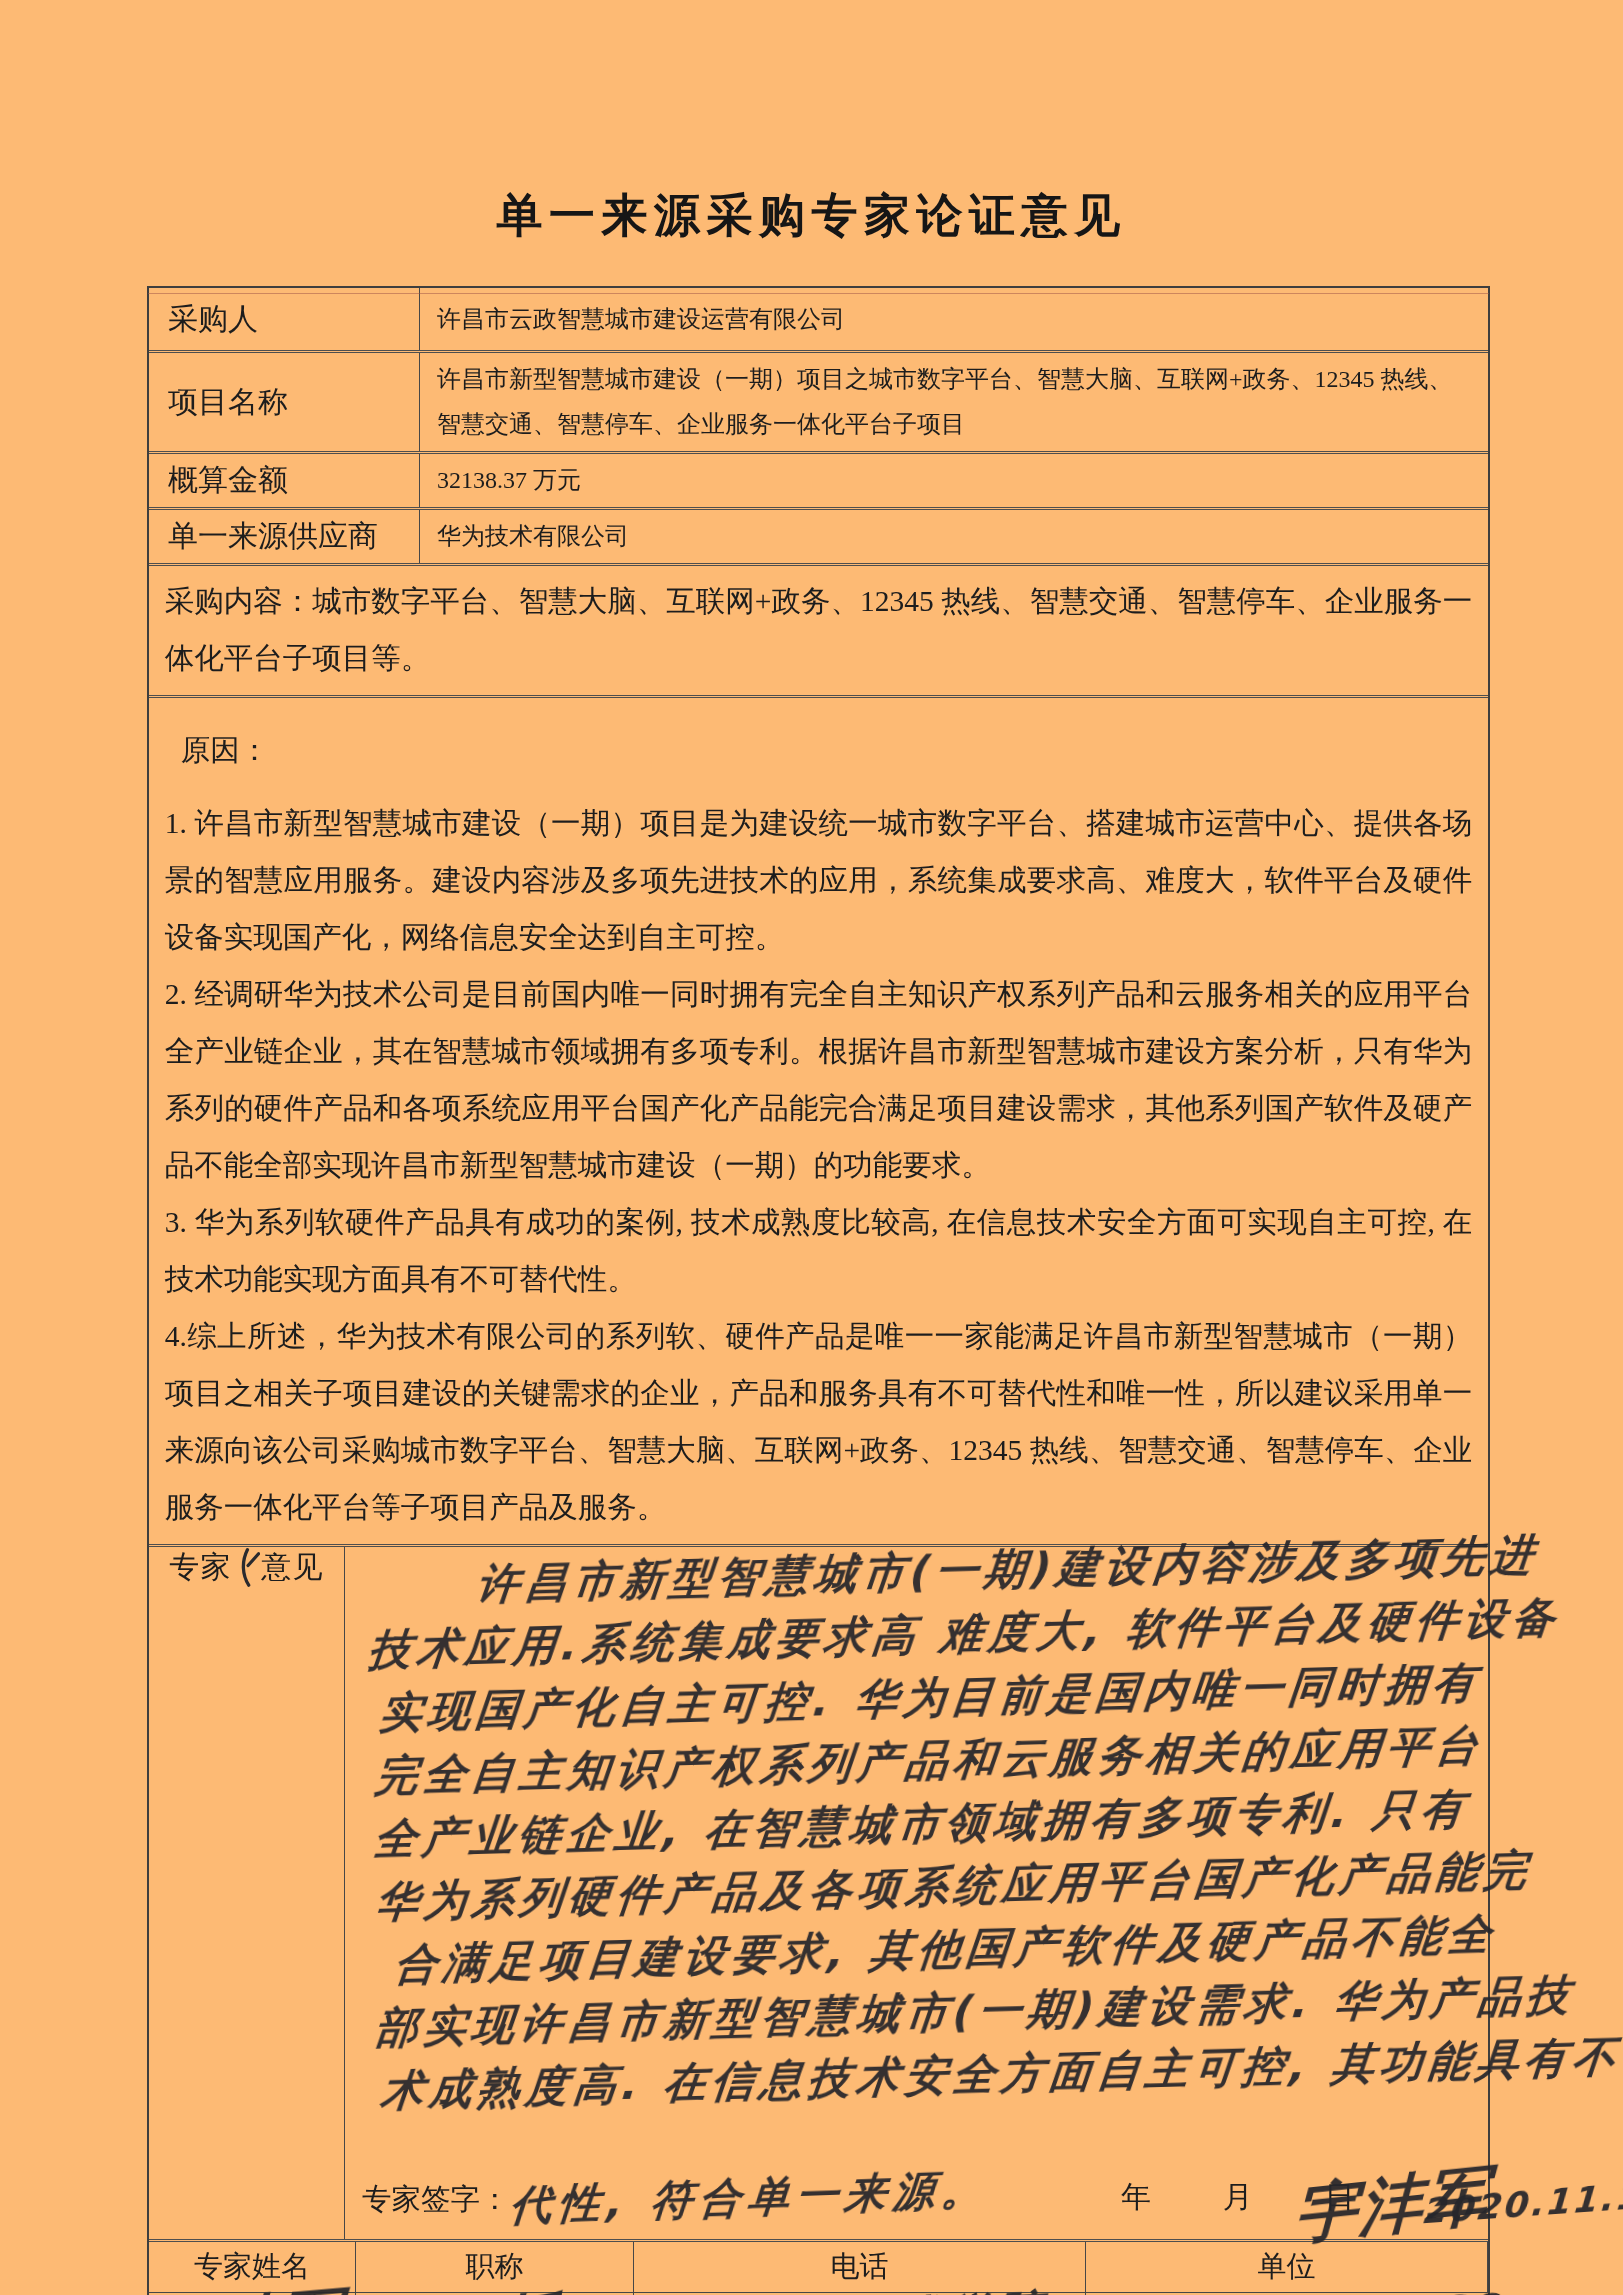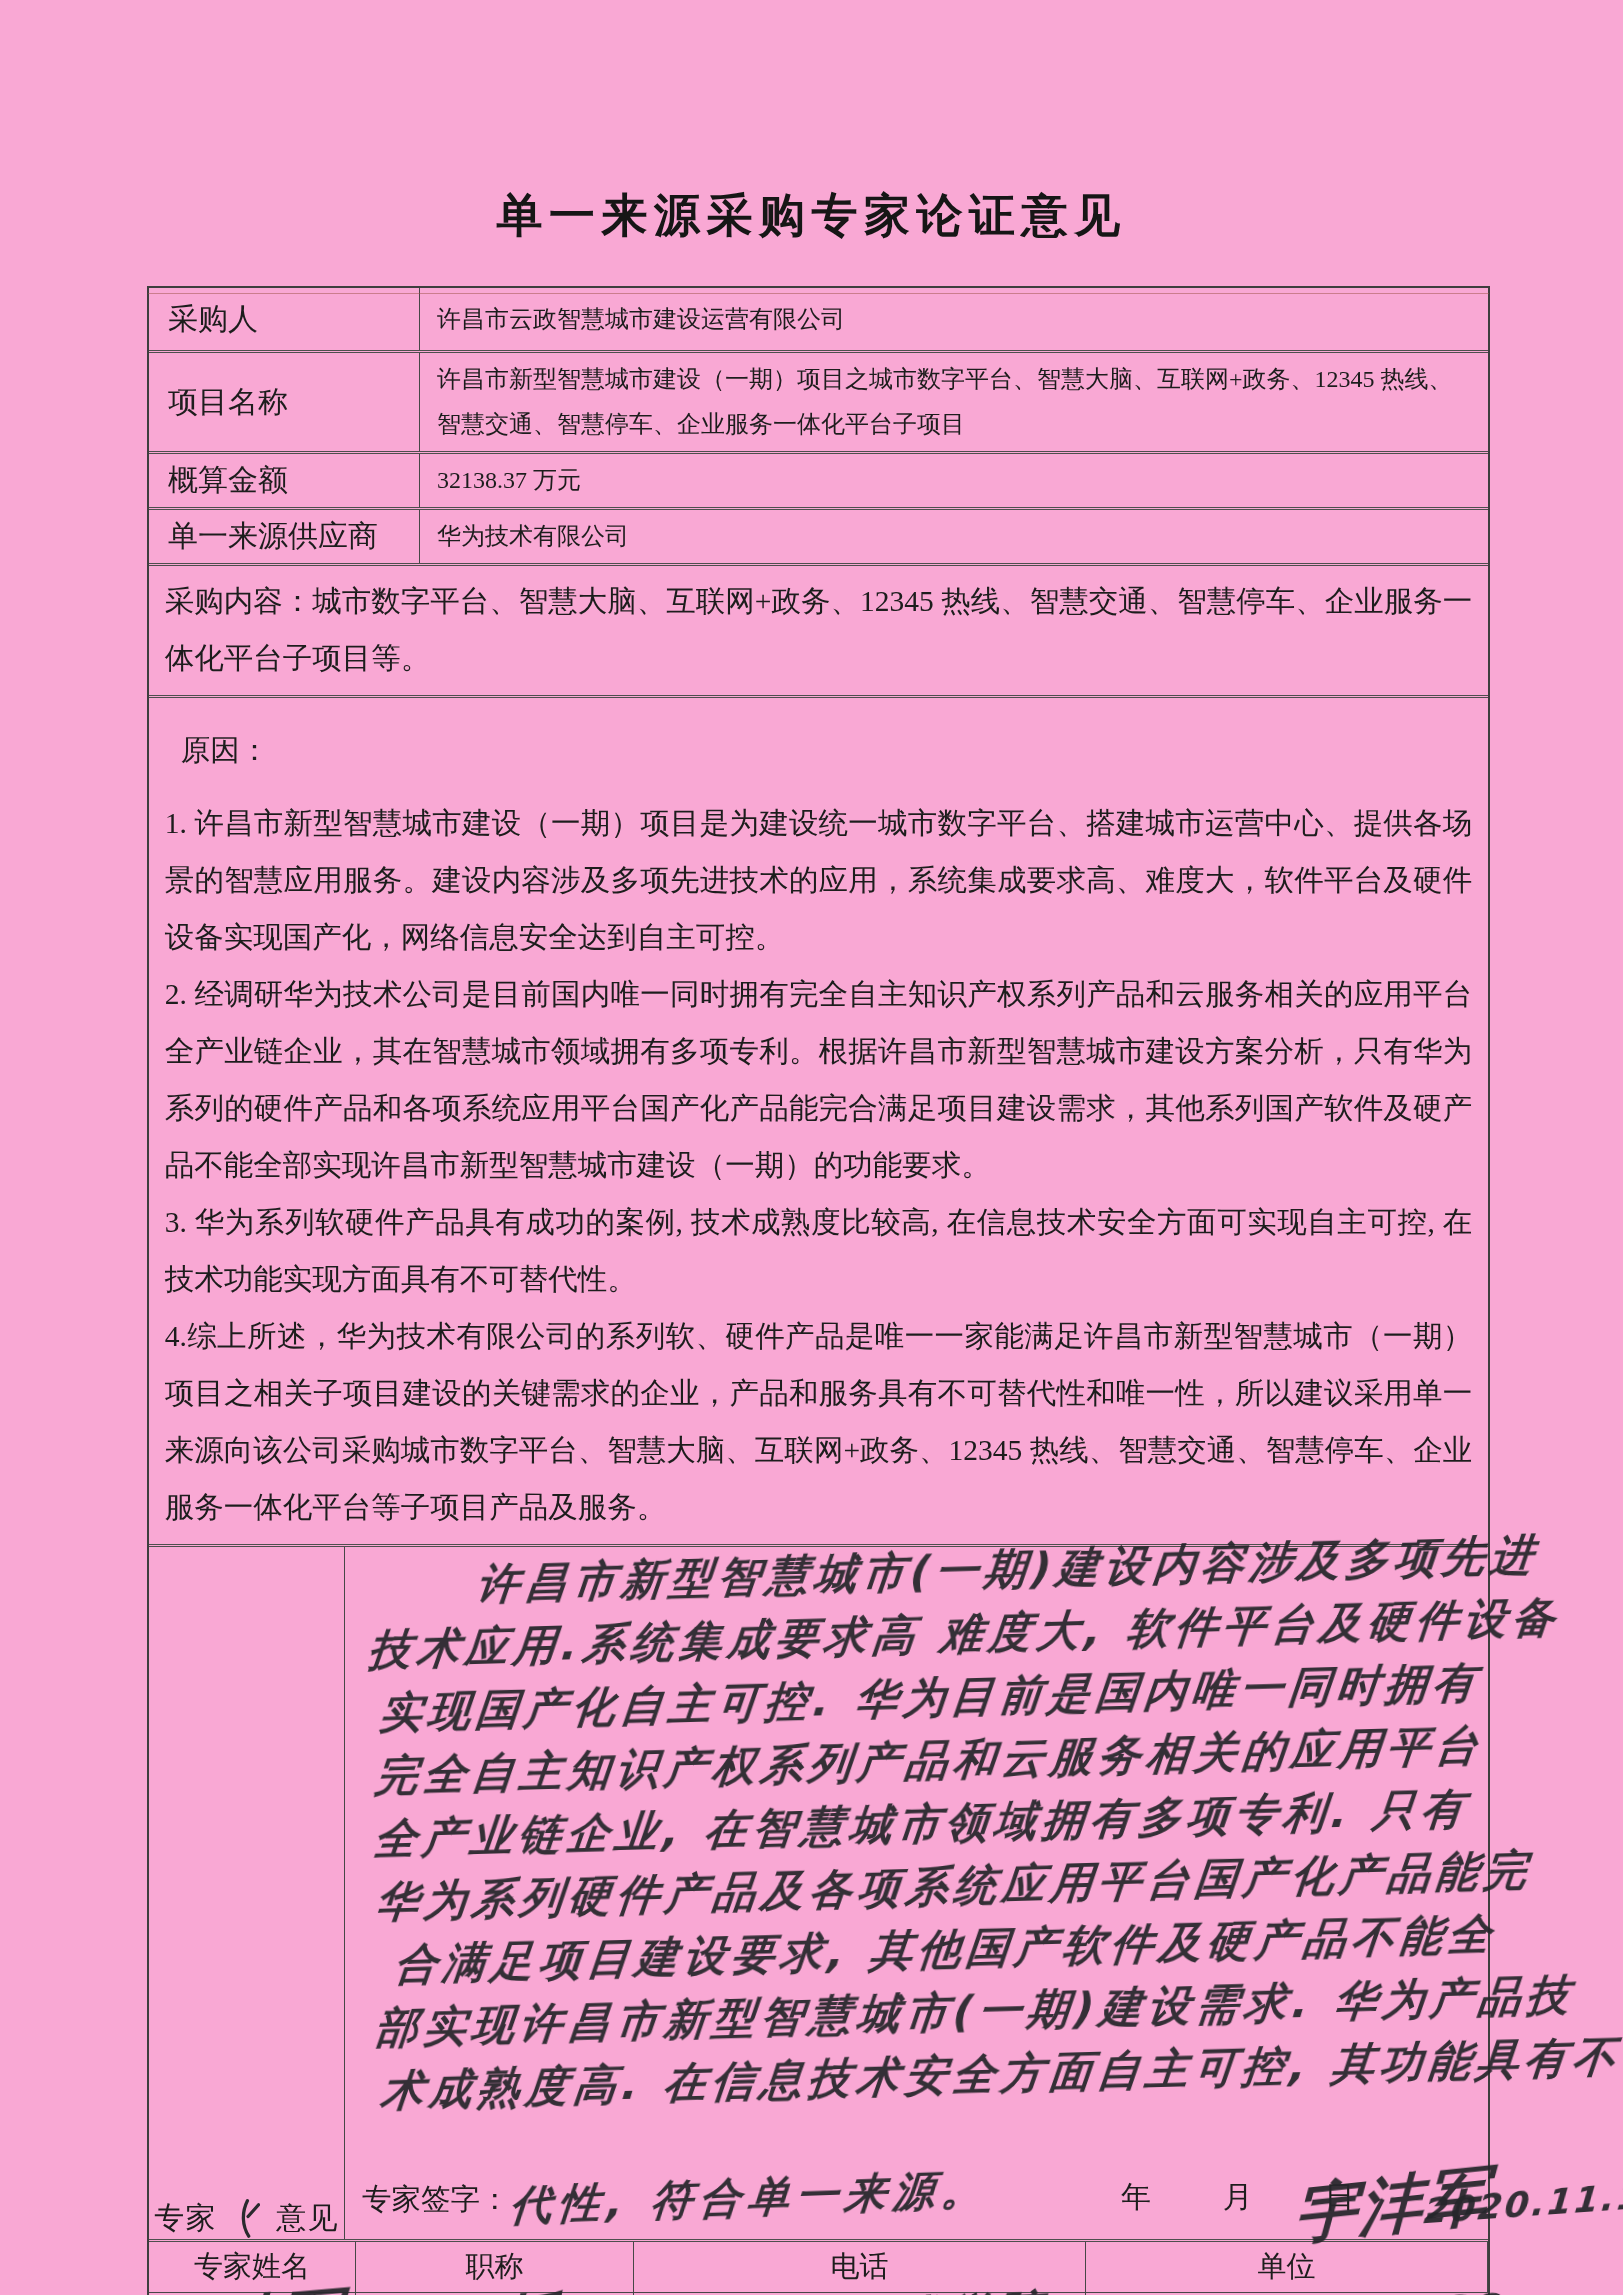--- a/index.html
+++ b/index.html
@@ -1,19 +1,19 @@
 <!DOCTYPE html>
 <html style="font-size:10.5px"><head>
 <meta charset="utf-8">
 <style>
   html,body{margin:0;padding:0;background:#e8e8e6;}
   .page{
     position:relative;
     width:1623px;height:2295px;
-    background:#f9a8d4;
+    background:#fdba74;
     font-family:"Liberation Serif","DejaVu Serif",serif;
     color:#1d1d1d;
     overflow:hidden;
   }
   .title{
     position:absolute;top:185px;left:0;width:100%;
     margin:0;text-align:center;
     font-size:46px;font-weight:700;letter-spacing:6.5px;
     color:#161616;
   }
@@ -41,21 +41,21 @@
   .r1{min-height:62px;}
   .r2{min-height:98px;}
   .r3{min-height:49px;}
   .r4{min-height:50px;}
   .row-full{padding:7.9px 15.7px;font-size:29.5px;line-height:57px;text-align:justify;}
   .reason p{margin:0;}
   .reason .reason-heading{margin:16px;}
   .reason{min-height:592px;}
   .opinion-row{display:grid;grid-template-columns:196px 1fr;height:692px;}
   .opinion-lbl{
-    display:flex;align-items:flex-end;justify-content:center;gap:16px;
+    display:flex;align-items:flex-start;justify-content:center;gap:1px;
     border-right:1.3px solid #474747;font-size:30px;letter-spacing:1.3px;
   }
   .opinion-cell{position:relative;overflow:visible;}
   
   .hand{
     font-family:"DejaVu Sans","Liberation Sans",sans-serif;
     font-style:italic;font-weight:700;color:#26262b;
     filter:blur(0.3px);opacity:.93;
   }
   .handblock{

